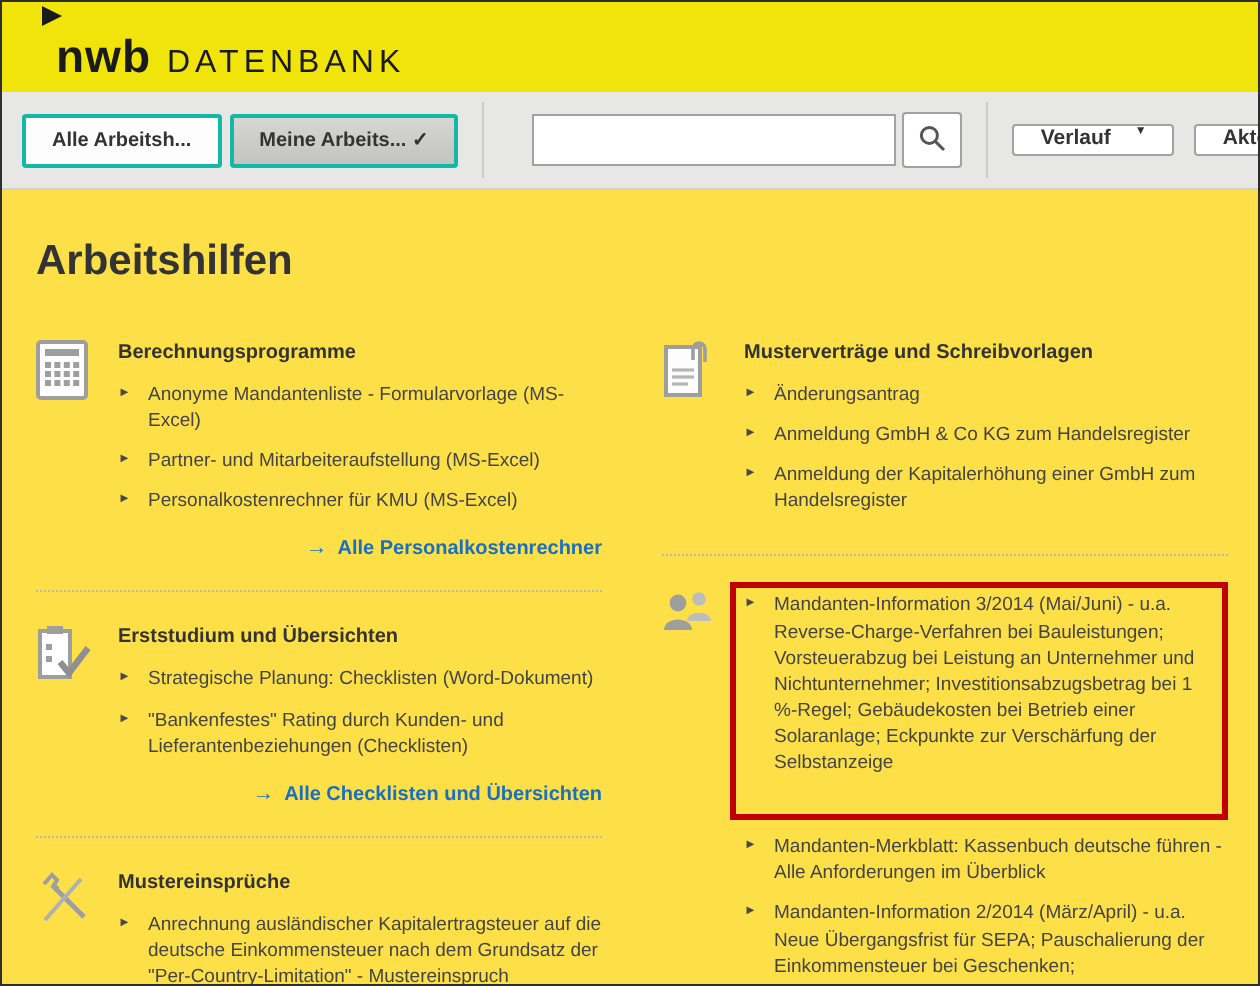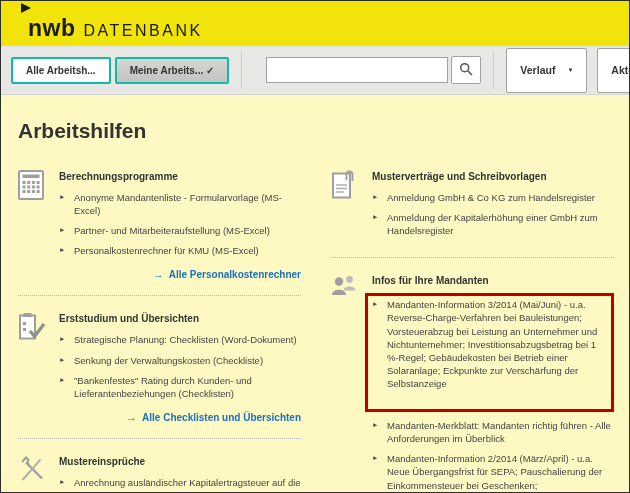--- a/index.html
+++ b/index.html
@@ -1,21 +1,21 @@
 <!DOCTYPE html>
 <html><head>
 <meta charset="utf-8">
 <style>
   html,body { margin:0; padding:0; background:#ffffff; }
   * { box-sizing:border-box; }
   .page {
     width:630px; height:493px;
     border:1px solid #2e2e2e;
     overflow:hidden;
-    background:#fef9c3;
+    background:#fde047;
     font-family:"Liberation Sans", sans-serif;
     position:relative;
   }
 
   
   .brandbar {
     height:45px; background:#F0E40A;
     display:flex; align-items:flex-end;
     padding:0 0 4px 27px;
   }
@@ -51,24 +51,24 @@
     width:182px; height:26px; border:1px solid #a2a2a2;
     font-family:inherit; font-size:11px; padding:0 6px; background:#fff;
   }
   .searchbtn {
     width:30px; height:28px; margin-left:3px;
     background:#fff; border:1px solid #a2a2a2; border-radius:2px;
     display:flex; align-items:center; justify-content:center; cursor:pointer;
   }
   .spacer { flex:1; }
   .btn {
-    height:45px; padding:0 13px;
+    height:16px; padding:0 13px;
     background:#fff; border:1px solid #a2a2a2; border-radius:2px;
     font-family:inherit; font-size:10.5px; font-weight:bold; color:#333;
-    cursor:pointer; display:inline-flex; align-items:center; white-space:nowrap;
+    cursor:pointer; display:inline-flex; white-space:nowrap;
   }
   .btn + .btn { margin-left:10px; }
   .caret { font-size:6px; margin-left:12px; color:#333; }
 
   
   main { padding:14px 17px 0 17px; }
   h1 { font-size:21px; font-weight:bold; color:#333; margin:10px 0 26px 0; }
   .cols { display:flex; gap:30px; }
   .col { width:283px; flex-shrink:0; }
 
@@ -187,24 +187,20 @@
           </div>
           <div class="sec-body">
             <h2 class="sec-title">Erststudium und Übersichten</h2>
             <ul class="items">
               <li>
                   <span class="bullet">►</span>
                   <span class="li-text">Strategische Planung: Checklisten (Word-Dokument)</span>
                 </li>
               <li>
                   <span class="bullet">►</span>
-                  <span class="li-text">Senkung der Verwaltungskosten (Checkliste)</span>
-                </li>
-              <li>
-                  <span class="bullet">►</span>
                   <span class="li-text">"Bankenfestes" Rating durch Kunden- und Lieferantenbeziehungen (Checklisten)</span>
                 </li>
             </ul>
             <div class="more"><a><span class="arrow">→</span><span>Alle Checklisten und Übersichten</span></a></div>
           </div>
         </section>
 
         <section class="sec">
           <div class="sec-icon">
             <svg width="28" height="28" viewBox="0 0 28 28">
@@ -238,49 +234,52 @@
               <line x1="5" y1="18.5" x2="16" y2="18.5" stroke="#b5b5b5" stroke-width="1.6"></line>
               <line x1="5" y1="22" x2="13" y2="22" stroke="#b5b5b5" stroke-width="1.6"></line>
               <path d="M15.5 10 V4.5 a3 3 0 0 1 6 0 V11" fill="none" stroke="#9E9E9E" stroke-width="1.8"></path>
             </svg>
           </div>
           <div class="sec-body">
             <h2 class="sec-title">Musterverträge und Schreibvorlagen</h2>
             <ul class="items">
               <li>
                   <span class="bullet">►</span>
+                  <span class="li-text">Änderungsantrag</span>
+                </li>
+              <li>
+                  <span class="bullet">►</span>
                   <span class="li-text">Anmeldung GmbH &amp; Co KG zum Handelsregister</span>
                 </li>
               <li>
                   <span class="bullet">►</span>
                   <span class="li-text">Anmeldung der Kapitalerhöhung einer GmbH zum Handelsregister</span>
                 </li>
             </ul>
           </div>
         </section>
 
         <section class="sec">
           <div class="sec-icon">
             <svg width="28" height="24" viewBox="0 0 28 24">
               <circle cx="18.5" cy="5.5" r="3.4" fill="#bdbdbd"></circle>
               <path d="M12.5 16.5 c0 -5.5 12 -5.5 12 0 z" fill="#bdbdbd"></path>
               <circle cx="8" cy="7.5" r="4.2" fill="#9E9E9E"></circle>
               <path d="M1 21 c0 -7 14 -7 14 0 z" fill="#9E9E9E"></path>
             </svg>
           </div>
           <div class="sec-body">
-            <h2 class="sec-title">Infos für Ihre Mandanten</h2>
             <ul class="items">
               <li class="highlight">
                   <span class="bullet">►</span>
                   <span class="li-text">Mandanten-Information 3/2014 (Mai/Juni) - u.a. Reverse-Charge-Verfahren bei Bauleistungen; Vorsteuerabzug bei Leistung an Unternehmer und Nichtunternehmer; Investitionsabzugsbetrag bei 1 %-Regel; Gebäudekosten bei Betrieb einer Solaranlage; Eckpunkte zur Verschärfung der Selbstanzeige</span>
                 </li>
               <li>
                   <span class="bullet">►</span>
-                  <span class="li-text">Mandanten-Merkblatt: Mandanten richtig führen - Alle Anforderungen im Überblick</span>
+                  <span class="li-text">Mandanten-Merkblatt: Kassenbuch deutsche führen - Alle Anforderungen im Überblick</span>
                 </li>
               <li>
                   <span class="bullet">►</span>
                   <span class="li-text">Mandanten-Information 2/2014 (März/April) - u.a. Neue Übergangsfrist für SEPA; Pauschalierung der Einkommensteuer bei Geschenken; Kleinunternehmer: Option zur Regelbesteuerung; Kosten für ein Erststudium; Anwendungsschreiben zu haushaltsnahen Dienstleistungen</span>
                 </li>
             </ul>
 
           </div>
         </section>
 

